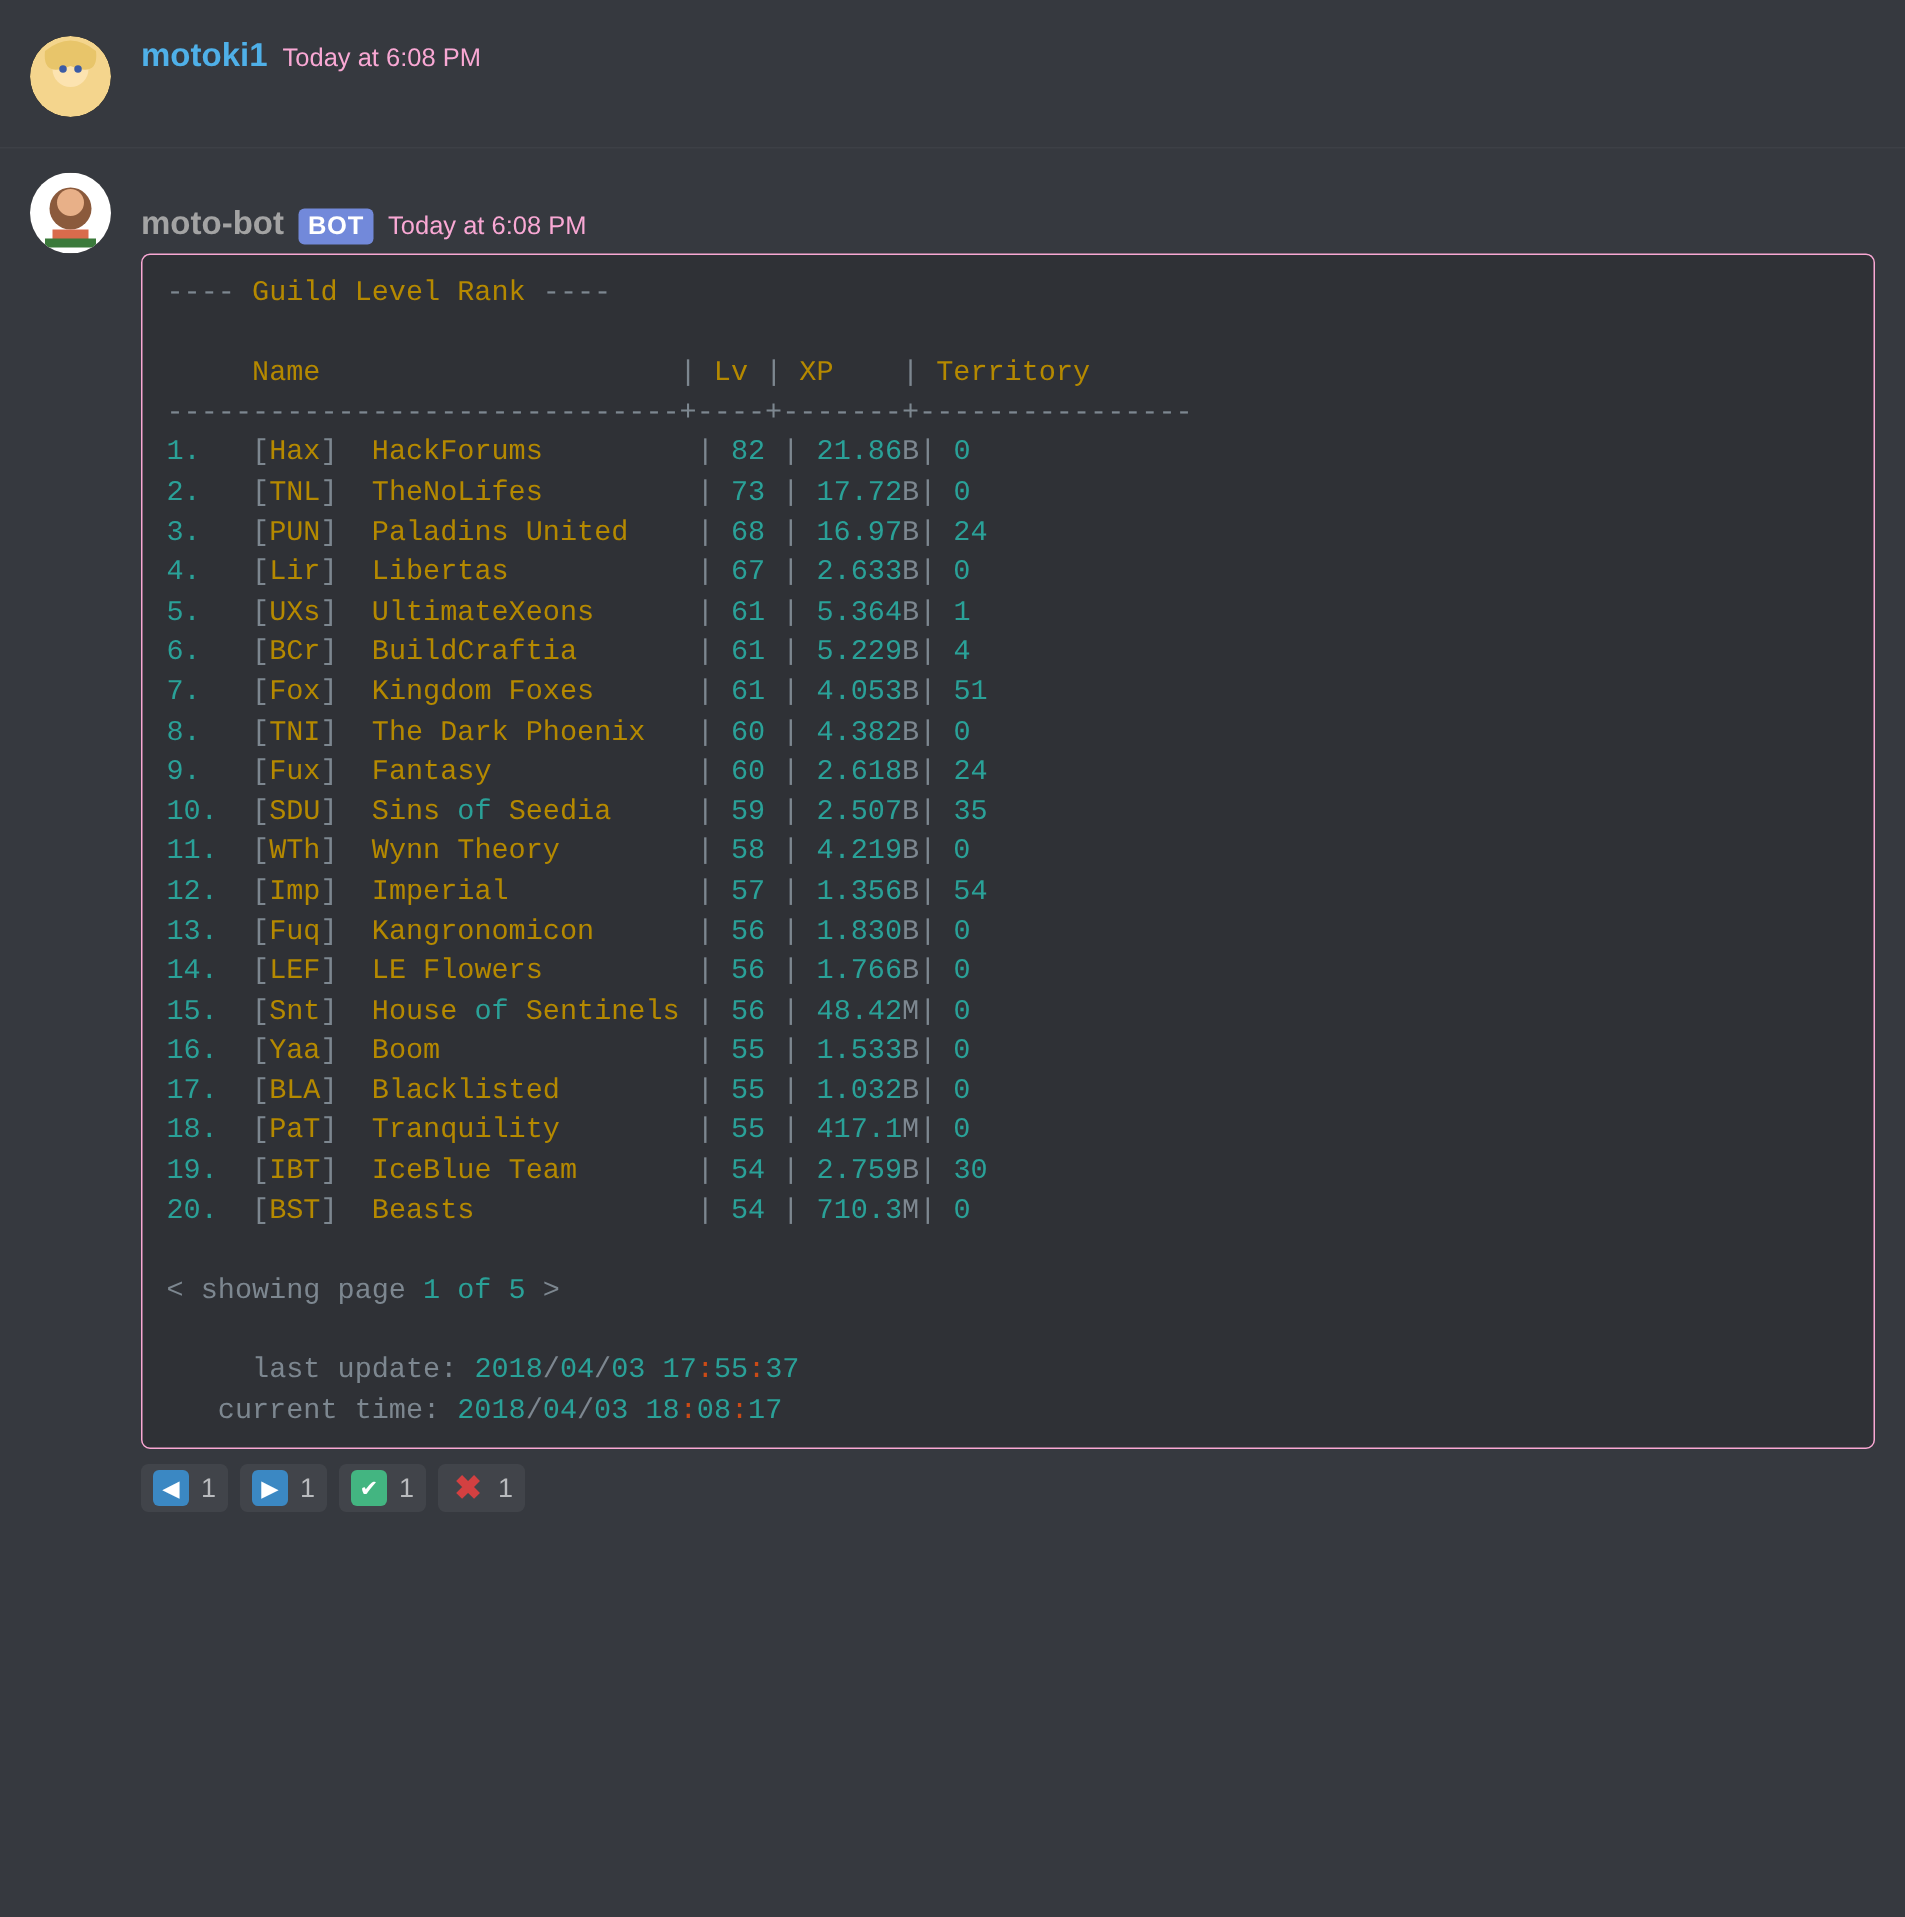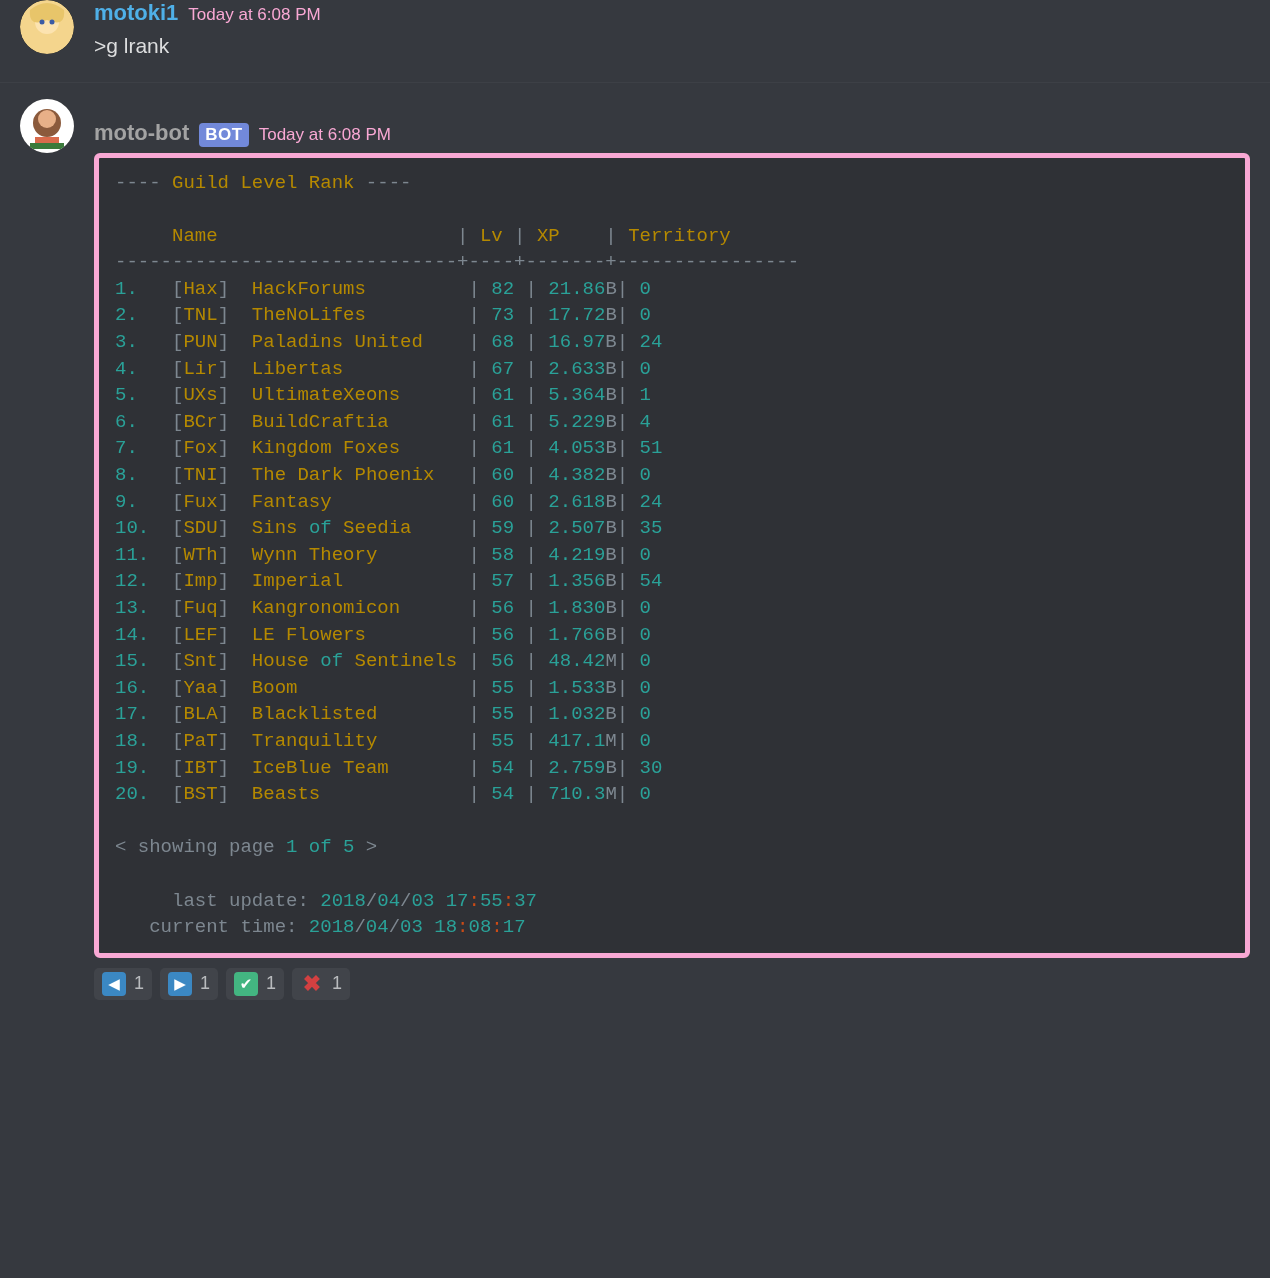--- a/index.html
+++ b/index.html
@@ -8,21 +8,21 @@
     color: #dcddde;
     font-family: -apple-system, BlinkMacSystemFont, "Segoe UI", Helvetica, Arial, sans-serif;
     width: 1270px;
     padding: 0;
   }
   .message {
     display: flex;
     padding: 16px 20px 8px 20px;
   }
   .message.first {
-    padding-top: 0;
+    padding-top: 24px;
     border-bottom: 1px solid rgba(255,255,255,0.04);
     padding-bottom: 20px;
   }
   .avatar {
     width: 54px;
     height: 54px;
     border-radius: 50%;
     margin-right: 20px;
     flex-shrink: 0;
     background: #222;
@@ -58,21 +58,21 @@
     font-size: 17px;
     font-weight: 400;
   }
   .msg-text {
     color: #dcddde;
     font-size: 21px;
     line-height: 1.5;
   }
   .codeblock {
     background: #2f3136;
-    border: 5px solid #f9a8d4;
+    border: 1px solid #f9a8d4;
     border-radius: 6px;
     padding: 12px 16px;
     margin-top: 6px;
     font-family: Menlo, Consolas, "Courier New", monospace;
     font-size: 19px;
     line-height: 1.4;
     white-space: pre;
     color: #839496;
     overflow-x: auto;
   }
@@ -122,21 +122,20 @@
         <path d="M10 10 Q27 -4 44 10 Q46 28 27 20 Q8 28 10 10" fill="#e8c56a"></path>
         <circle cx="22" cy="22" r="2.5" fill="#3b5ba5"></circle>
         <circle cx="32" cy="22" r="2.5" fill="#3b5ba5"></circle>
       </svg>
   </div>
   <div class="msg-body">
     <div class="msg-header">
       <span class="username blue">motoki1</span>
       <span class="timestamp">Today at 6:08 PM</span>
     </div>
-    <div class="msg-text">&gt;g lrank</div>
   </div>
 </div>
 
 <div class="message">
   <div class="avatar">
     <svg viewBox="0 0 54 54">
         <rect width="54" height="54" fill="#fff"></rect>
         <circle cx="27" cy="24" r="14" fill="#8b5a3c"></circle>
         <circle cx="27" cy="20" r="9" fill="#e8b088"></circle>
         <rect x="15" y="38" width="24" height="10" fill="#d96b4c"></rect>

